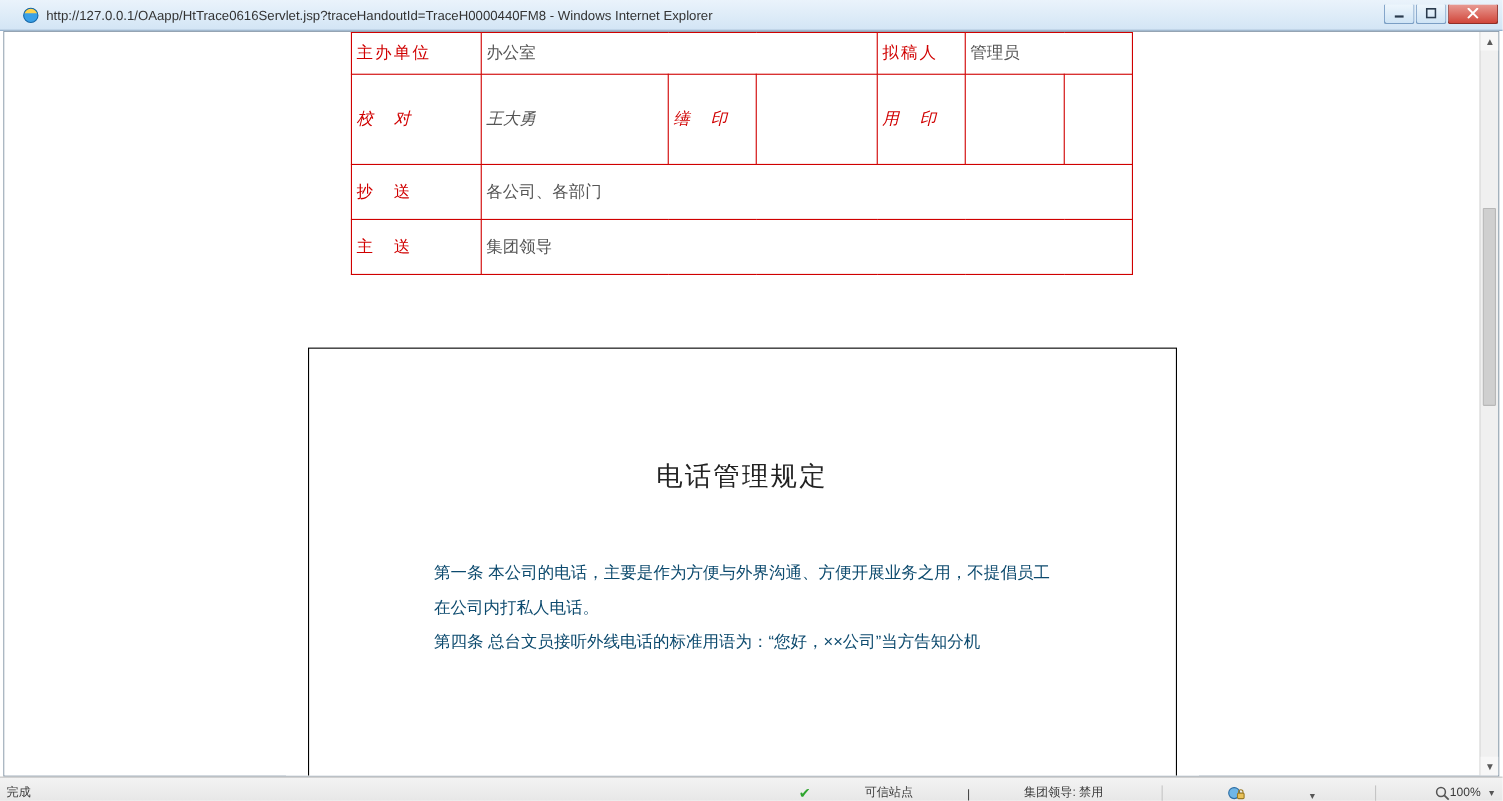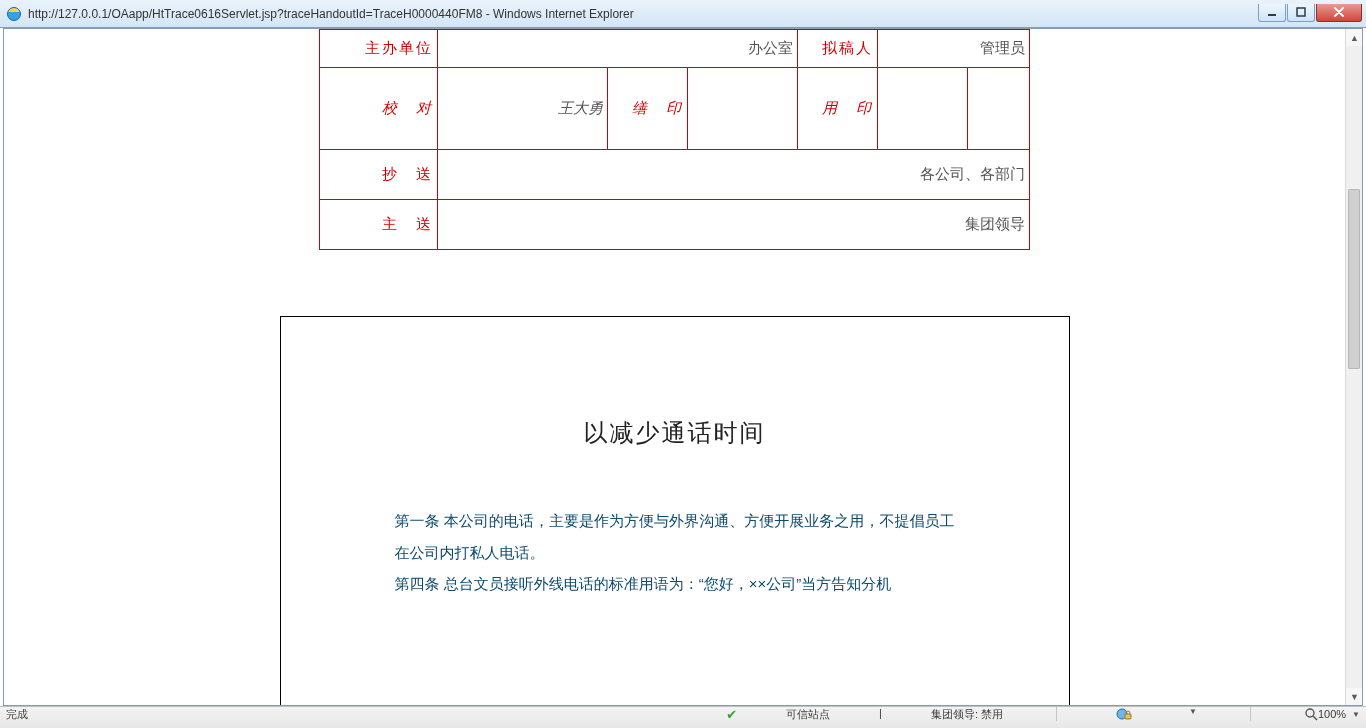--- a/index.html
+++ b/index.html
@@ -4,21 +4,21 @@
 <style>
   * { margin: 0; padding: 0; box-sizing: border-box; }
   body { font-family: "Microsoft YaHei", Tahoma, sans-serif; background: #fff; overflow: hidden; }
 
   
   .window { width: 1366px; height: 728px; position: relative; background: #fff; }
   .titlebar {
     height: 28px;
     background: linear-gradient(#eaf3fb, #d3e5f5);
     border-bottom: 1px solid #7a9ec4;
-    display: flex; align-items: center; padding-left: 6px;
+    display: flex; align-items: center; padding-left: 20px;
     font-size: 12px; color: #333;
   }
   .titlebar .ie-icon { width: 16px; height: 16px; margin-right: 6px; flex: none; }
   .titlebar .title-text { flex: 1; white-space: nowrap; overflow: hidden; }
   .win-btns { display: flex; height: 20px; margin-right: 4px; }
   .win-btn {
     width: 28px; height: 18px; margin-left: 1px;
     border: 1px solid #7a9ec4; border-top: none;
     border-radius: 0 0 3px 3px;
     background: linear-gradient(#eef6fc, #cfe4f5);
@@ -60,21 +60,21 @@
   }
   .gray-bg {
     width: 830px; background: #fff;
   }
 
   
   .form-table {
     width: 710px; margin: 0 auto; border-collapse: collapse; table-layout: fixed;
   }
   .form-table td {
-    border: 1px solid #d00000; text-align: right; vertical-align: middle;
+    border: 1px solid #d00000; text-align: left; vertical-align: middle;
     font-size: 15px; color: #555; padding: 0 4px;
   }
   .form-table td.red-label { color: #d00000; font-weight: 500; letter-spacing: 2px; }
   .row-h1 td { height: 38px; }
   .row-h2 td { height: 82px; font-style: italic; }
   .row-h3 td { height: 50px; }
 
   .spacer { height: 28px; }
   .gap-block { width: 830px; height: 14px; background: #e7e7e7; margin: 16px 0 0 0; }
 
@@ -90,21 +90,21 @@
   .doc-body {
     width: 560px; margin: 56px auto 0 auto; font-size: 15px; color: #0c4a6e; line-height: 2.1;
     text-align: justify;
   }
 
   
   .statusbar {
     position: absolute; left: 0; right: 0; bottom: 0; height: 22px;
     background: linear-gradient(#f3f3f3, #e7e7e7);
     border-top: 1px solid #bfbfbf;
-    display: flex; align-items: flex-start; font-size: 11px; color: #3a3a3a;
+    display: flex; align-items: flex-end; font-size: 11px; color: #3a3a3a;
     padding: 0 6px;
     gap: 45px;
   }
   .statusbar .left { flex: 1; }
   .statusbar .sep { width: 1px; height: 14px; background: #c5c5c5; margin: 0 8px; }
   .statusbar .tick { color: #2fa52f; margin-right: 4px; font-size: 13px; }
   .statusbar .worldlock { margin: 0 6px; display: inline-flex; align-items: center; }
   .statusbar .zoom-ctl { display: flex; align-items: center; }
   .statusbar .dropdown-caret { font-size: 8px; margin-left: 6px; color: #555; }
 </style>
@@ -182,21 +182,21 @@
             </tr>
           </tbody>
             </table>
           <div class="spacer"></div>
         </div>
 
         <div class="gap-block"></div>
 
         <div class="doc-panel">
           <div class="doc-inner">
-            <div class="doc-title">以减少通话时间</div>
+            <div class="doc-title">电话管理规定</div>
             <div class="doc-body">
               <div>第一条 本公司的电话，主要是作为方便与外界沟通、方便开展业务之用，不提倡员工在公司内打私人电话。</div>
               <div>第四条 总台文员接听外线电话的标准用语为：“您好，××公司”当方告知分机</div>
             </div>
           </div>
         </div>
 
       </div>
 
       <div class="vscroll">

